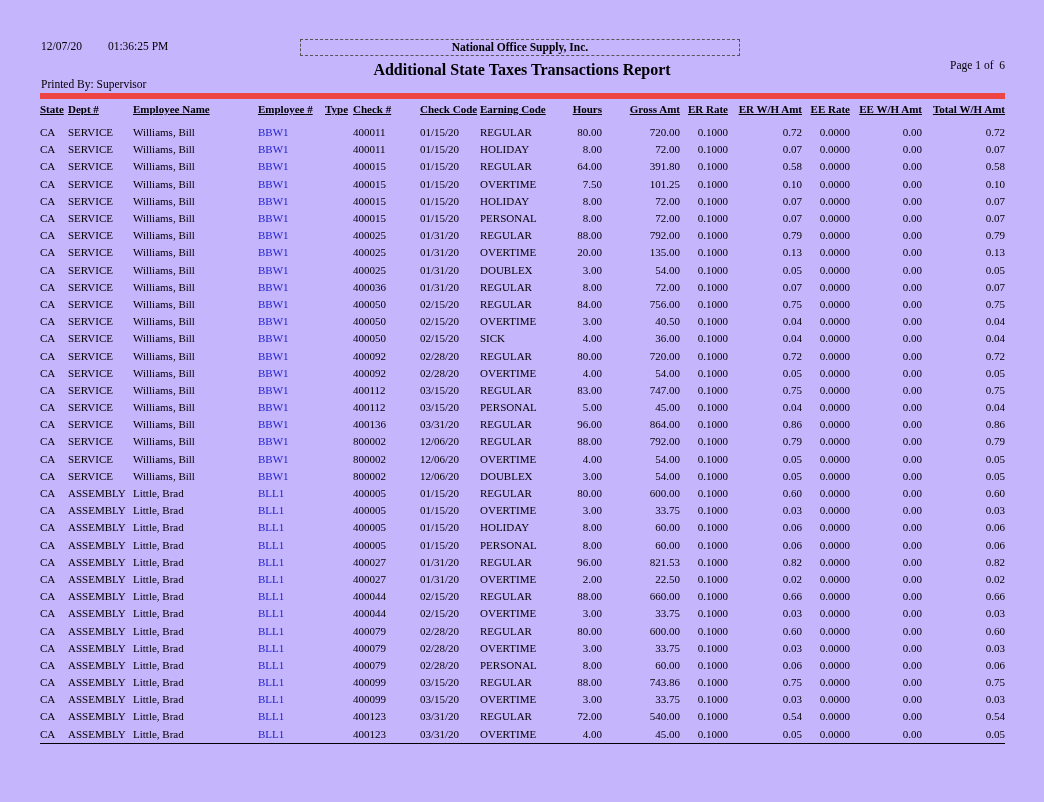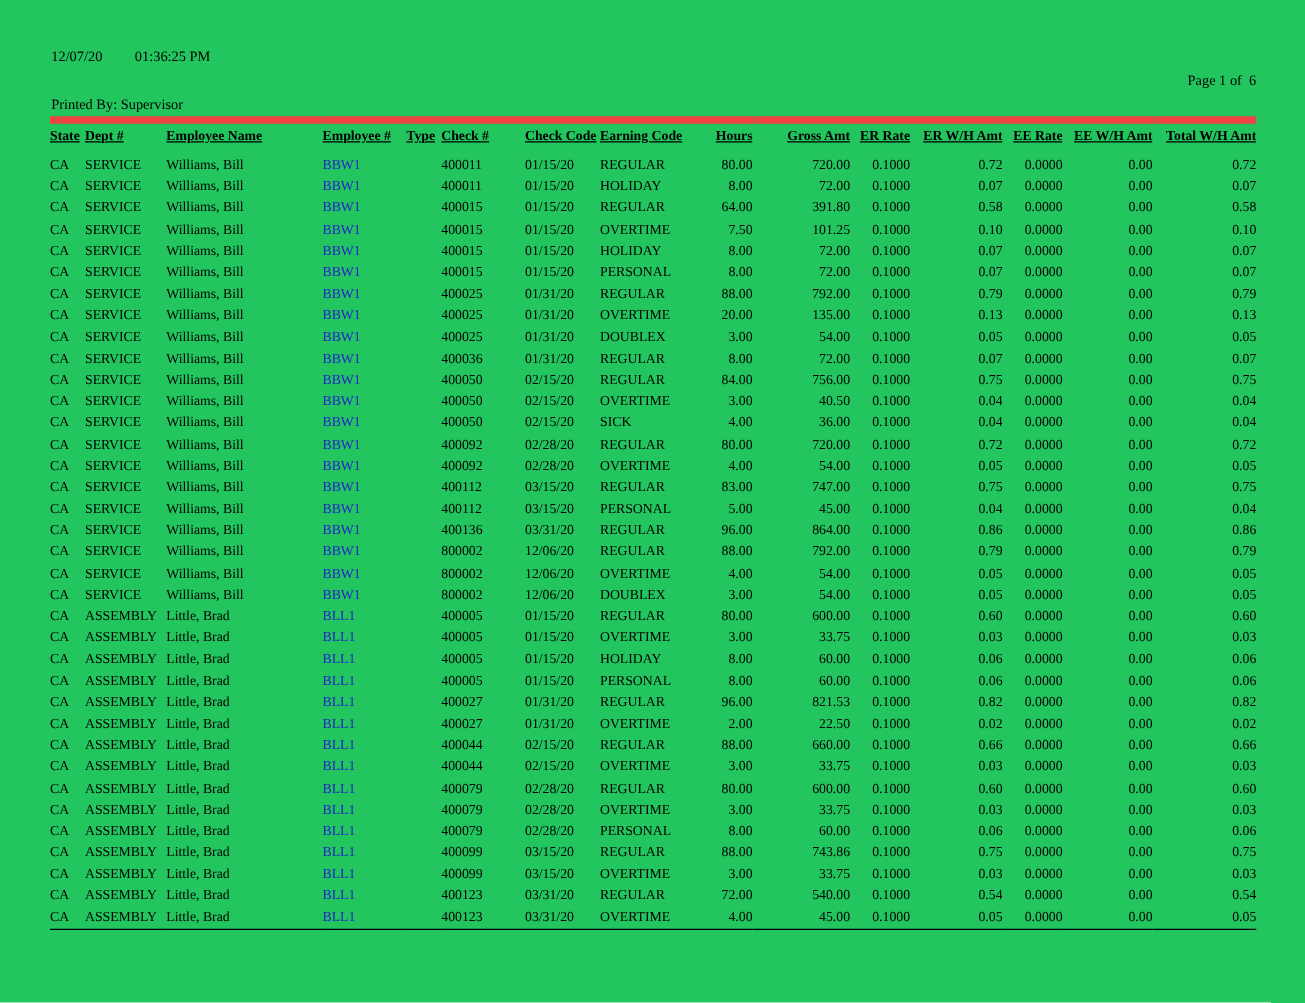--- a/index.html
+++ b/index.html
@@ -1,18 +1,18 @@
 <!DOCTYPE html>
 <html><head>
 <meta charset="utf-8">
 <style>
   * { box-sizing: border-box; }
   html, body { margin:0; padding:0; background:#ffffff; }
   .page {
-    position:relative; width:1044px; height:802px; background:#22c55e;
+    position:relative; width:1044px; height:802px; background:#c4b5fd;
     font-family:"Liberation Serif","DejaVu Serif",serif; color:#000;
     overflow:hidden;
   }
   .hdr-datetime { position:absolute; left:41px; top:40px; font-size:11.5px; white-space:pre; }
   .hdr-datetime .gap { display:inline-block; width:26px; }
   .hdr-printedby { position:absolute; left:41px; top:78px; font-size:11.5px; }
   .company-box {
     position:absolute; left:300px; top:39px; width:440px; height:17px;
     border:1px dashed #555; font-weight:bold; font-size:11.5px;
     text-align:center; line-height:15px;
@@ -43,21 +43,23 @@
 </style>
 </head>
 <body>
 
 <div class="page">
 
   <div class="hdr-datetime"><span>12/07/20</span><span class="gap"></span><span>01:36:25 PM</span></div>
 
   <div class="hdr-printedby">Printed By: Supervisor</div>
 
-
+  <div class="company-box"><span>National Office Supply, Inc.</span></div>
+
+  <div class="report-title">Additional State Taxes Transactions Report</div>
 
   <div class="hdr-page">Page 1 of  6</div>
 
   <table class="report">
     <colgroup>
       <col style="width:28px">
         <col style="width:65px">
         <col style="width:125px">
         <col style="width:67px">
         <col style="width:28px">

